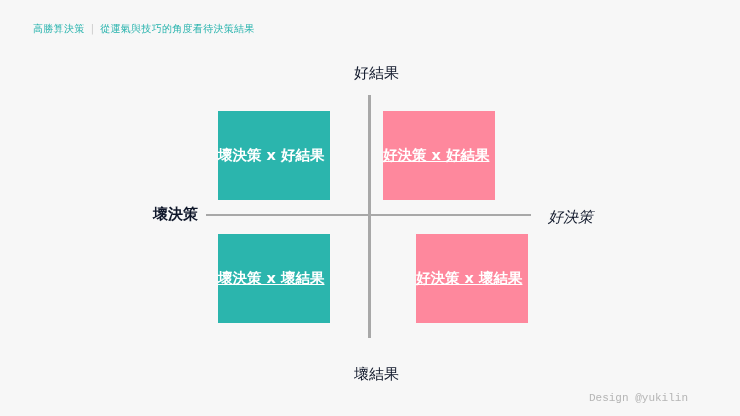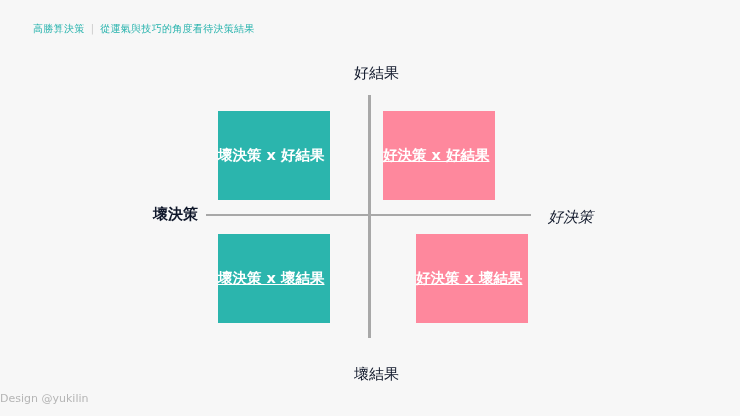--- a/index.html
+++ b/index.html
@@ -28,21 +28,21 @@
     }
     .box {
       position: absolute; width: 112px; height: 89px;
       display: flex; align-items: center; justify-content: flex-start;
       color: #ffffff; font-weight: bold; font-size: 14.5px; white-space: nowrap;
     }
     .teal { background: #2bb5ad; }
     .pink { background: #fe889d; text-decoration: underline; }
     .footer {
       position: absolute; left: 0; width: 688px; top: 392px;
-      text-align: left; font-size: 11px; color: #b5b5b5;
+      text-align: right; font-size: 11px; color: #b5b5b5; font-family: Liberation Mono, monospace;
     }
   </style>
 </head>
 <body>
 
 <div class="title">
   <span>高勝算決策</span><span class="sep">|</span><span>從運氣與技巧的角度看待決策結果</span>
 </div>
 
 <div class="label" style="left:354px; top:64px;">好結果</div>

